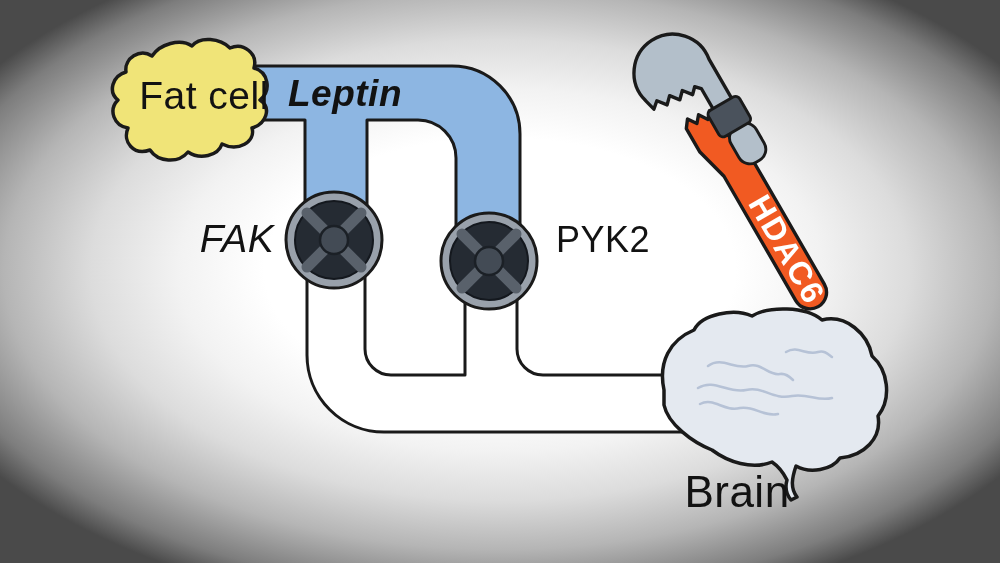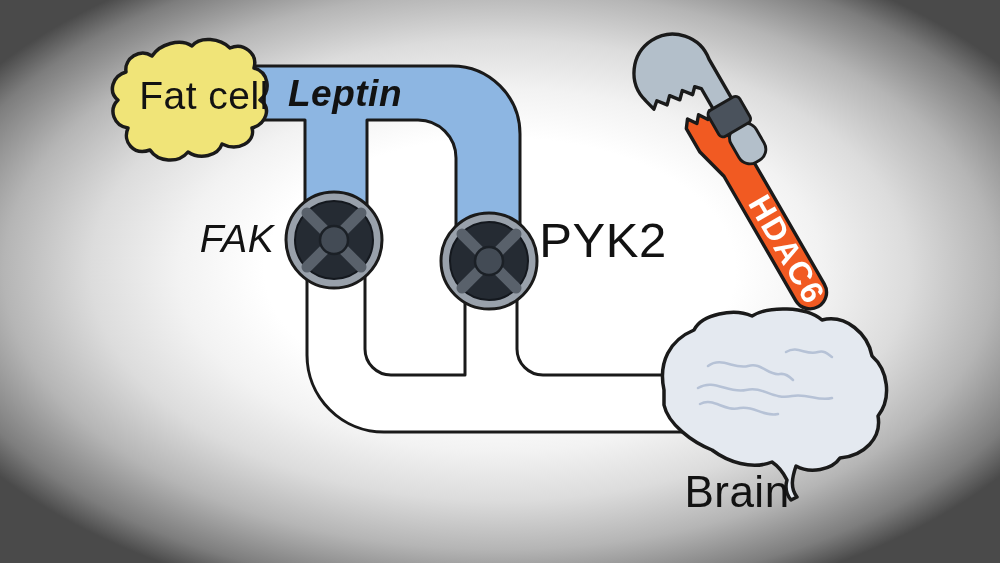--- a/index.html
+++ b/index.html
@@ -17,21 +17,21 @@
     position:absolute;
     transform:translate(-50%,-50%);
     color:#121212;
     white-space:nowrap;
     letter-spacing:.5px;
     user-select:none;
   }
   .lbl-fatcell{left:204px;top:96px;font-size:39px;}
   .lbl-leptin{left:345px;top:94px;font-size:37px;font-weight:bold;font-style:italic;}
   .lbl-fak{left:237px;top:239px;font-size:39px;font-style:italic;}
-  .lbl-pyk2{left:603px;top:240px;font-size:49px;}
+  .lbl-pyk2{left:603px;top:240px;font-size:36px;}
   .lbl-brain{left:737px;top:492px;font-size:44px;}
 </style>
 </head>
 <body>
 
 <div id="stage">
 
   <svg width="1000" height="563" viewBox="0 0 1000 563">
 
     <path stroke="#1a1a1a" stroke-width="3" stroke-linejoin="round" d="M 235,66 L 452,66 A 68 68 0 0 1 520,134 L 520,250 L 456,250 L 456,158

